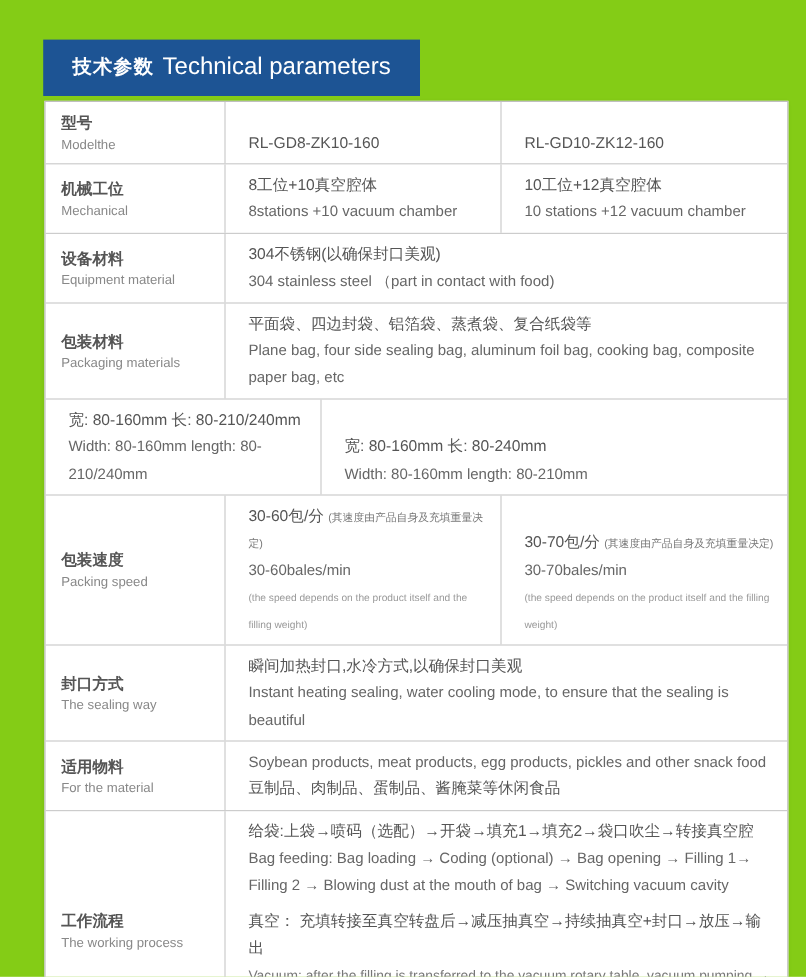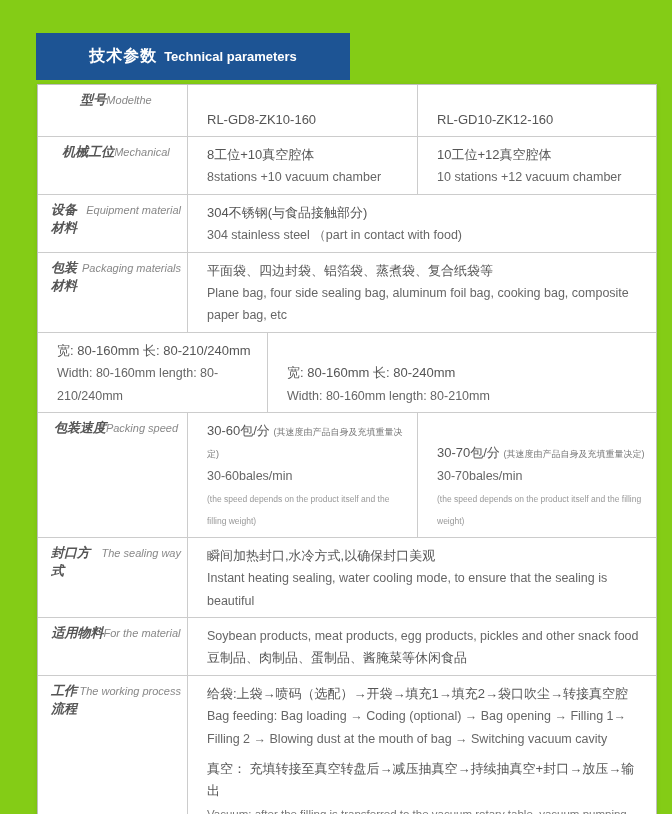--- a/index.html
+++ b/index.html
@@ -22,42 +22,42 @@
     width: 314px;
     height: 47px;
     background: var(--accent, #1d5494);
     color: #ffffff;
     display: flex;
     align-items: center;
     justify-content: center;
     gap: 7px;
   }
   .header-cn { font-size: 16px; font-weight: bold; letter-spacing: 1px; }
-  .header-en { font-size: 13px; font-weight: bold; }
+  .header-en { font-size: 20px; font-weight: normal; }
   .spec-table {
     position: absolute;
     left: 37px;
     top: 84px;
     width: 620px;
     background: #ffffff;
     border: 1px solid #bfbfbf;
     box-shadow: 0 1px 4px rgba(0,0,0,0.10);
   }
   .row {
     display: flex;
     border-bottom: 1px solid var(--border, #cccccc);
   }
   .row:last-child { border-bottom: none; }
   .label-cell {
     flex: 0 0 150px;
     border-right: 1px solid var(--border, #cccccc);
     padding: 6px 6px 6px 13px;
     display: flex;
+    flex-direction: column;
     justify-content: center;
-    font-style: italic;
   }
   .label-cn { font-size: 13px; color: var(--text1, #555555); font-weight: 600; }
   .label-en { font-size: 11px; color: var(--text2, #888888); margin-top: 3px; white-space: nowrap; }
   .content { flex: 1; display: flex; }
   .cell {
     flex: 1;
     padding: 6px 10px 6px 19px;
     display: flex;
     flex-direction: column;
     justify-content: flex-end;
@@ -113,21 +113,21 @@
           </div>
         </div>
       </div>
       <div class="row" style="min-height: 47px;">
         <div class="label-cell">
           <div class="label-cn">设备材料</div>
           <div class="label-en">Equipment material</div>
         </div>
         <div class="content">
           <div class="cell">
-            <div class="line"><span class="cn">304不锈钢(与食品接触部分)</span></div>
+            <div class="line"><span class="cn">304不锈钢(以确保封口美观)</span></div>
             <div class="line"><span class="en">304 stainless steel （part in contact with food)</span></div>
           </div>
         </div>
       </div>
       <div class="row" style="min-height: 57px;">
         <div class="label-cell">
           <div class="label-cn">包装材料</div>
           <div class="label-en">Packaging materials</div>
         </div>
         <div class="content">

